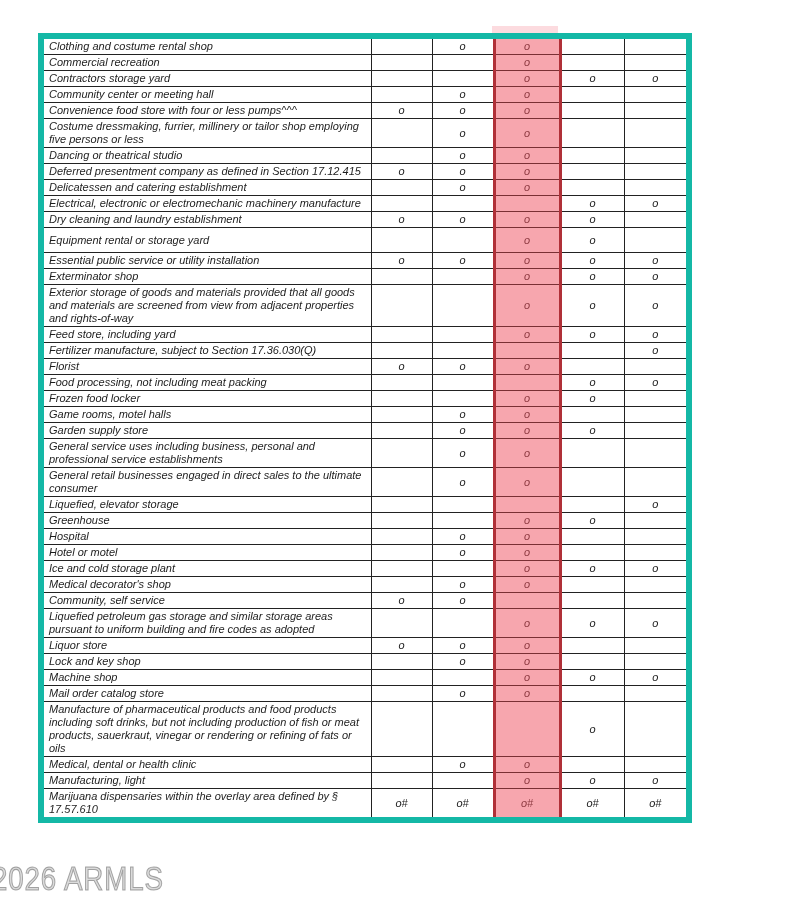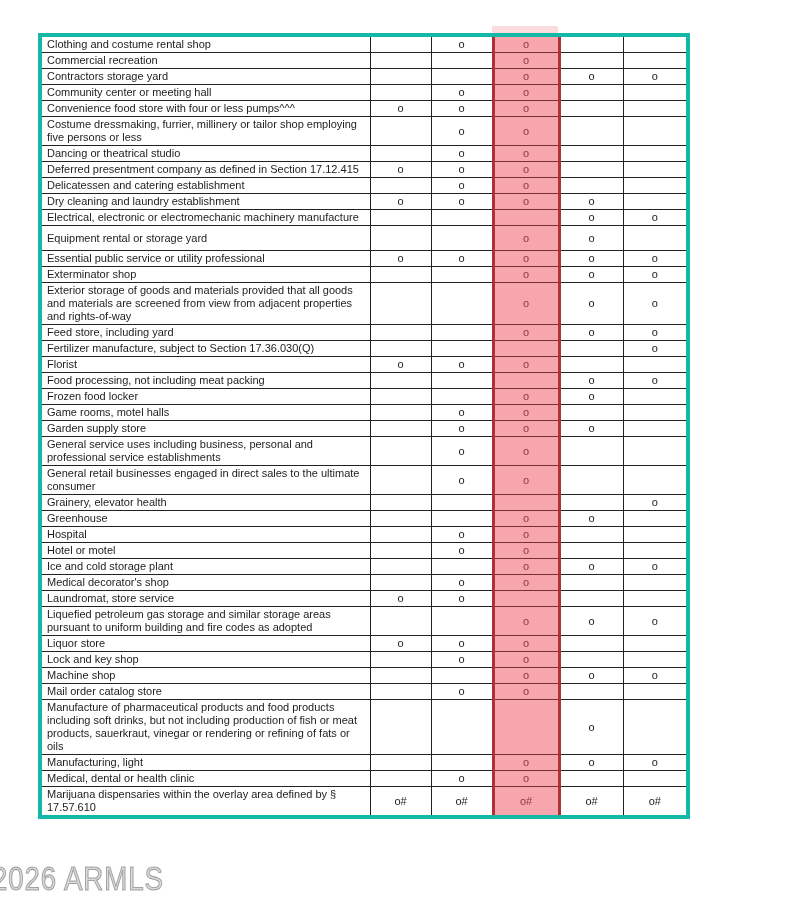--- a/index.html
+++ b/index.html
@@ -18,21 +18,21 @@
     table-layout:fixed;
   }
   .zoning-table td{
     border:1px solid #222222;
     font-size:11px;
     color:#1d1d1d;
     height:15px;
     vertical-align:middle;
     box-sizing:border-box;
   }
-  .zoning-table{border:4px solid #14b8a6;}
+  .zoning-table{border:6px solid #14b8a6;font-style:italic;}
   td.use{
     padding:1px 4px 1px 5px;
     line-height:13px;
     text-align:left;
   }
   td.mark{
     text-align:center;
     line-height:13px;
     padding:0;
   }
@@ -153,45 +153,45 @@
         </tr>
         <tr>
           <td class="use">Delicatessen and catering establishment</td>
           <td class="mark"></td>
           <td class="mark">o</td>
           <td class="mark hl">o</td>
           <td class="mark"></td>
           <td class="mark"></td>
         </tr>
         <tr>
+          <td class="use">Electrical, electronic or electromechanic machinery manufacture</td>
+          <td class="mark"></td>
+          <td class="mark"></td>
+          <td class="mark hl"></td>
+          <td class="mark">o</td>
+          <td class="mark">o</td>
+        </tr>
+        <tr>
           <td class="use">Dry cleaning and laundry establishment</td>
           <td class="mark">o</td>
           <td class="mark">o</td>
           <td class="mark hl">o</td>
           <td class="mark">o</td>
           <td class="mark"></td>
         </tr>
         <tr>
-          <td class="use">Electrical, electronic or electromechanic machinery manufacture</td>
-          <td class="mark"></td>
-          <td class="mark"></td>
-          <td class="mark hl"></td>
-          <td class="mark">o</td>
-          <td class="mark">o</td>
-        </tr>
-        <tr>
           <td class="use">Equipment rental or storage yard</td>
           <td class="mark"></td>
           <td class="mark"></td>
           <td class="mark hl">o</td>
           <td class="mark">o</td>
           <td class="mark"></td>
         </tr>
         <tr>
-          <td class="use">Essential public service or utility professional</td>
+          <td class="use">Essential public service or utility installation</td>
           <td class="mark">o</td>
           <td class="mark">o</td>
           <td class="mark hl">o</td>
           <td class="mark">o</td>
           <td class="mark">o</td>
         </tr>
         <tr>
           <td class="use">Exterminator shop</td>
           <td class="mark"></td>
           <td class="mark"></td>
@@ -273,21 +273,21 @@
         </tr>
         <tr>
           <td class="use">General retail businesses engaged in direct sales to the ultimate consumer</td>
           <td class="mark"></td>
           <td class="mark">o</td>
           <td class="mark hl">o</td>
           <td class="mark"></td>
           <td class="mark"></td>
         </tr>
         <tr>
-          <td class="use">Grainery, elevator health</td>
+          <td class="use">Liquefied, elevator storage</td>
           <td class="mark"></td>
           <td class="mark"></td>
           <td class="mark hl"></td>
           <td class="mark"></td>
           <td class="mark">o</td>
         </tr>
         <tr>
           <td class="use">Greenhouse</td>
           <td class="mark"></td>
           <td class="mark"></td>
@@ -321,21 +321,21 @@
         </tr>
         <tr>
           <td class="use">Medical decorator's shop</td>
           <td class="mark"></td>
           <td class="mark">o</td>
           <td class="mark hl">o</td>
           <td class="mark"></td>
           <td class="mark"></td>
         </tr>
         <tr>
-          <td class="use">Laundromat, store service</td>
+          <td class="use">Community, self service</td>
           <td class="mark">o</td>
           <td class="mark">o</td>
           <td class="mark hl"></td>
           <td class="mark"></td>
           <td class="mark"></td>
         </tr>
         <tr>
           <td class="use">Liquefied petroleum gas storage and similar storage areas pursuant to uniform building and fire codes as adopted</td>
           <td class="mark"></td>
           <td class="mark"></td>
@@ -377,34 +377,34 @@
         </tr>
         <tr>
           <td class="use">Manufacture of pharmaceutical products and food products including soft drinks, but not including production of fish or meat products, sauerkraut, vinegar or rendering or refining of fats or oils</td>
           <td class="mark"></td>
           <td class="mark"></td>
           <td class="mark hl"></td>
           <td class="mark">o</td>
           <td class="mark"></td>
         </tr>
         <tr>
+          <td class="use">Medical, dental or health clinic</td>
+          <td class="mark"></td>
+          <td class="mark">o</td>
+          <td class="mark hl">o</td>
+          <td class="mark"></td>
+          <td class="mark"></td>
+        </tr>
+        <tr>
           <td class="use">Manufacturing, light</td>
           <td class="mark"></td>
           <td class="mark"></td>
           <td class="mark hl">o</td>
           <td class="mark">o</td>
           <td class="mark">o</td>
-        </tr>
-        <tr>
-          <td class="use">Medical, dental or health clinic</td>
-          <td class="mark"></td>
-          <td class="mark">o</td>
-          <td class="mark hl">o</td>
-          <td class="mark"></td>
-          <td class="mark"></td>
         </tr>
         <tr>
           <td class="use">Marijuana dispensaries within the overlay area defined by § 17.57.610</td>
           <td class="mark">o#</td>
           <td class="mark">o#</td>
           <td class="mark hl">o#</td>
           <td class="mark">o#</td>
           <td class="mark">o#</td>
         </tr>
       </tbody>

